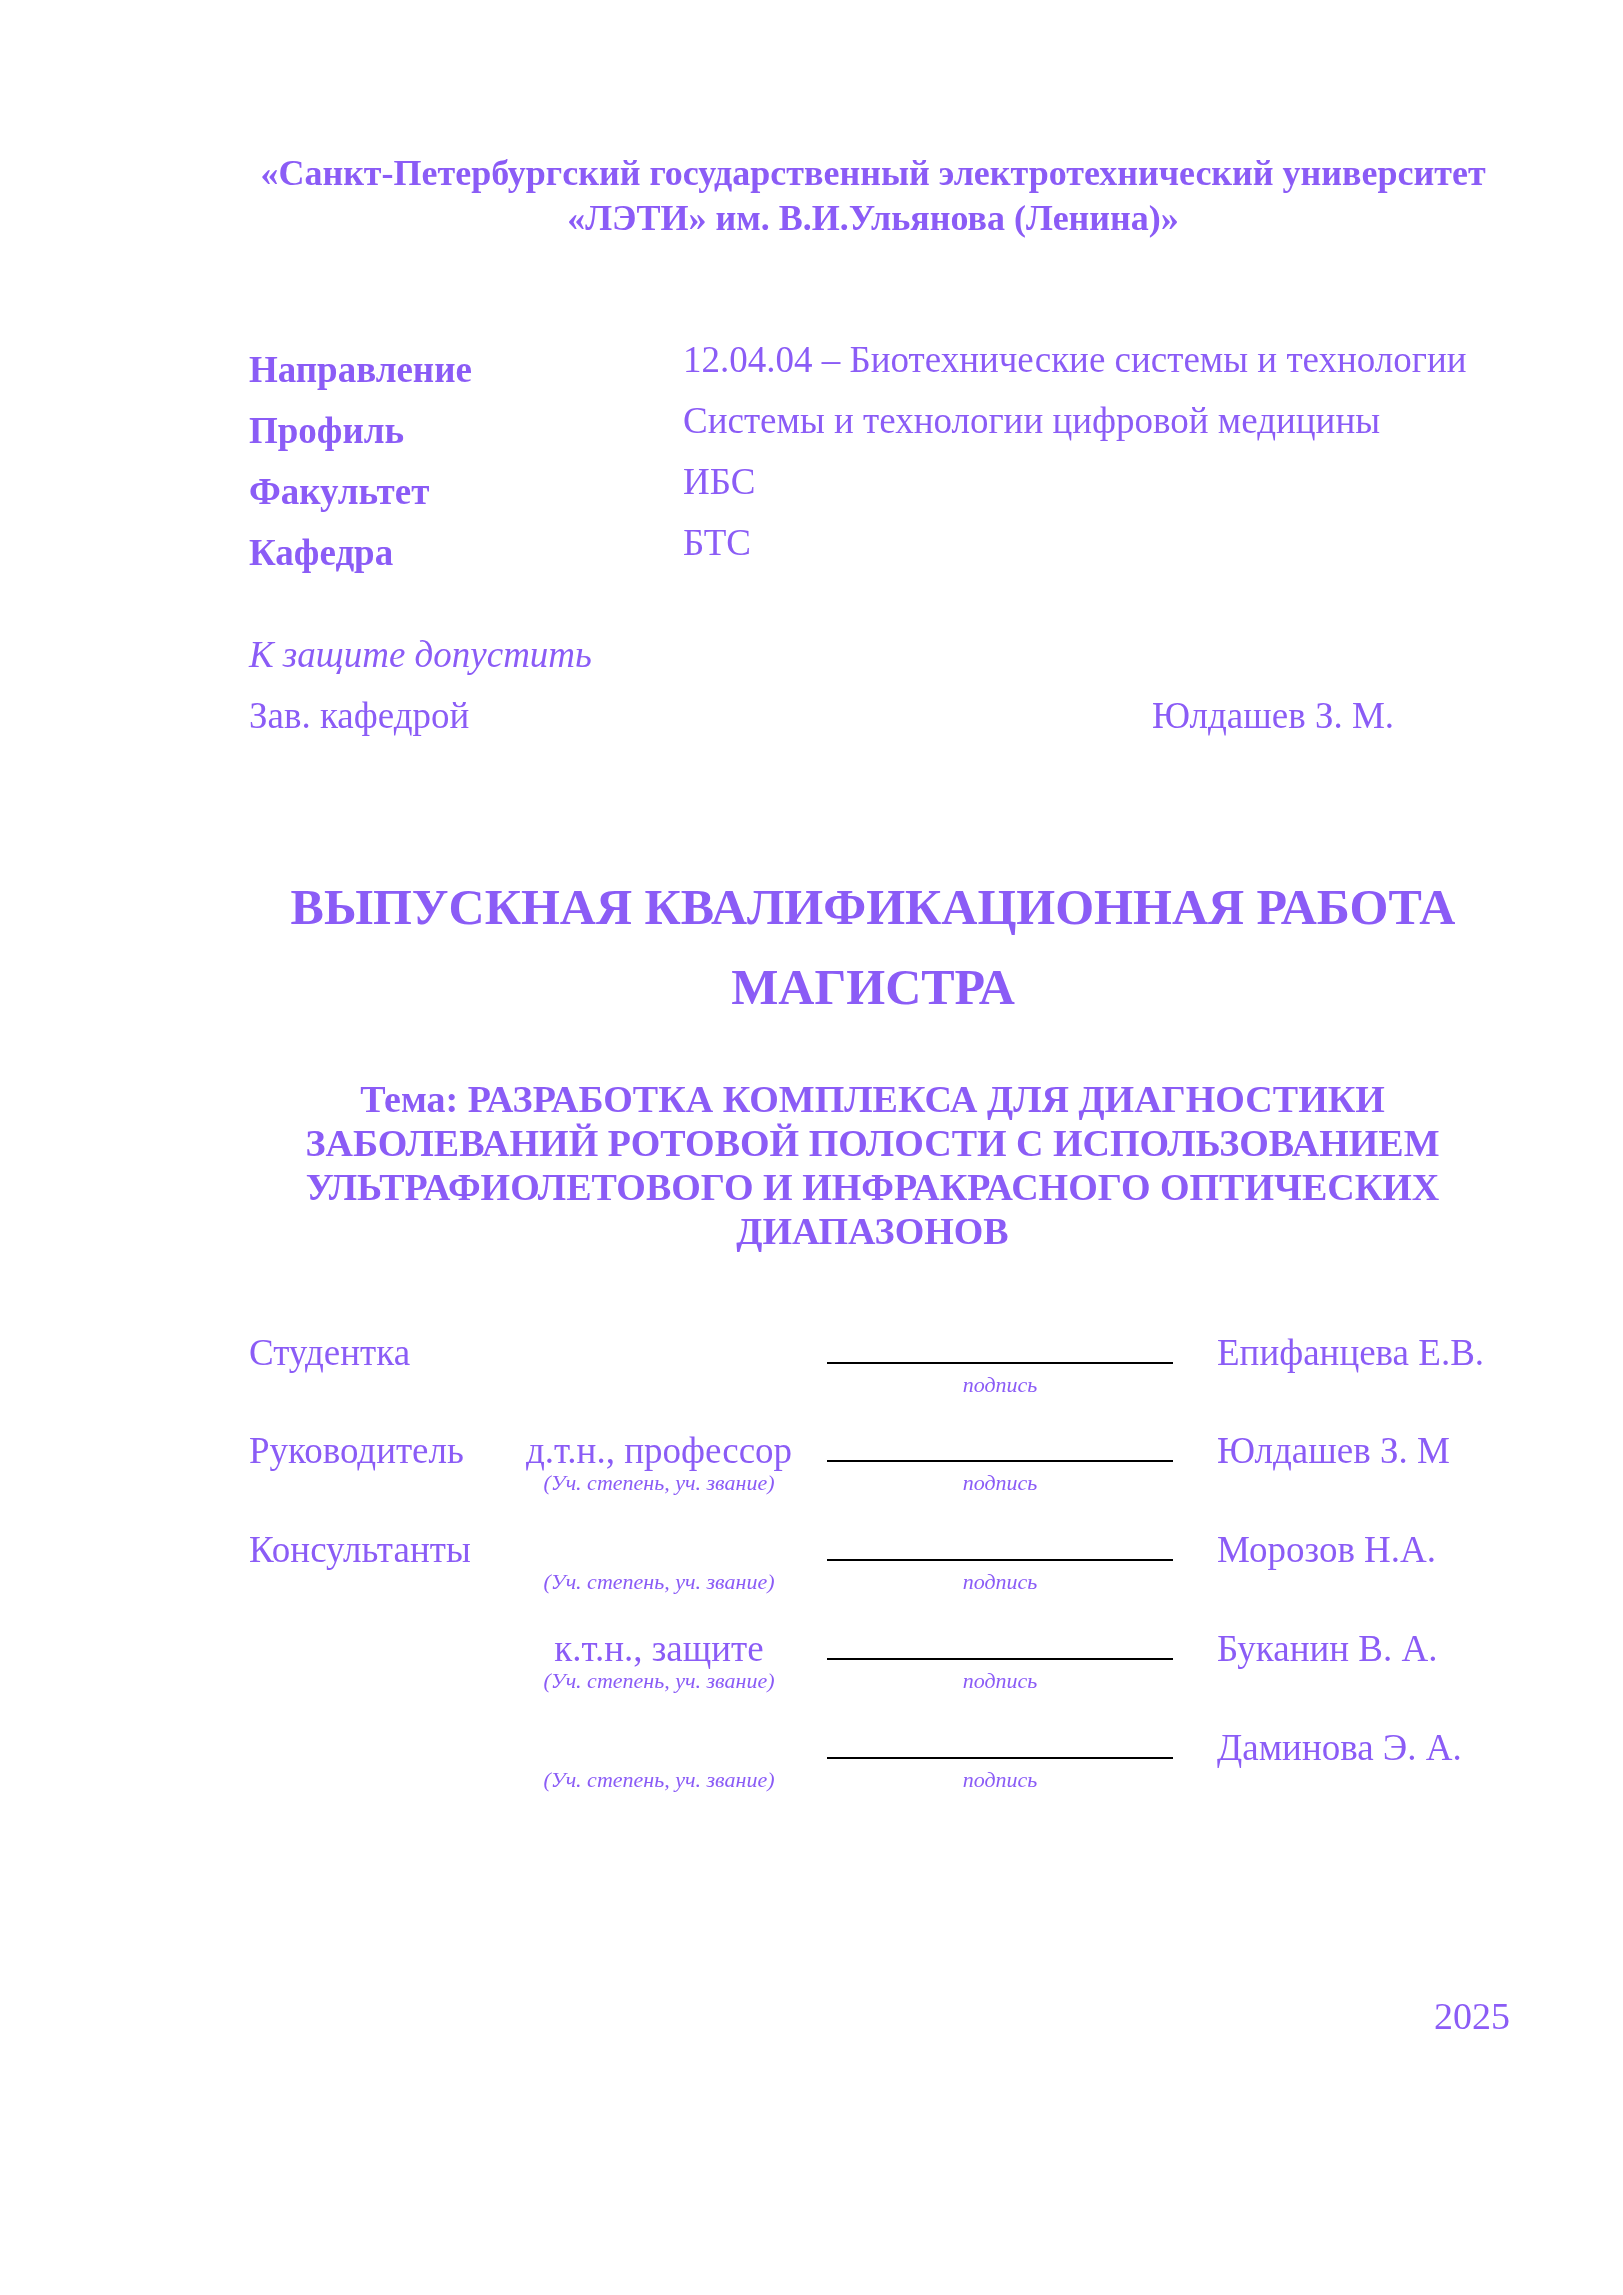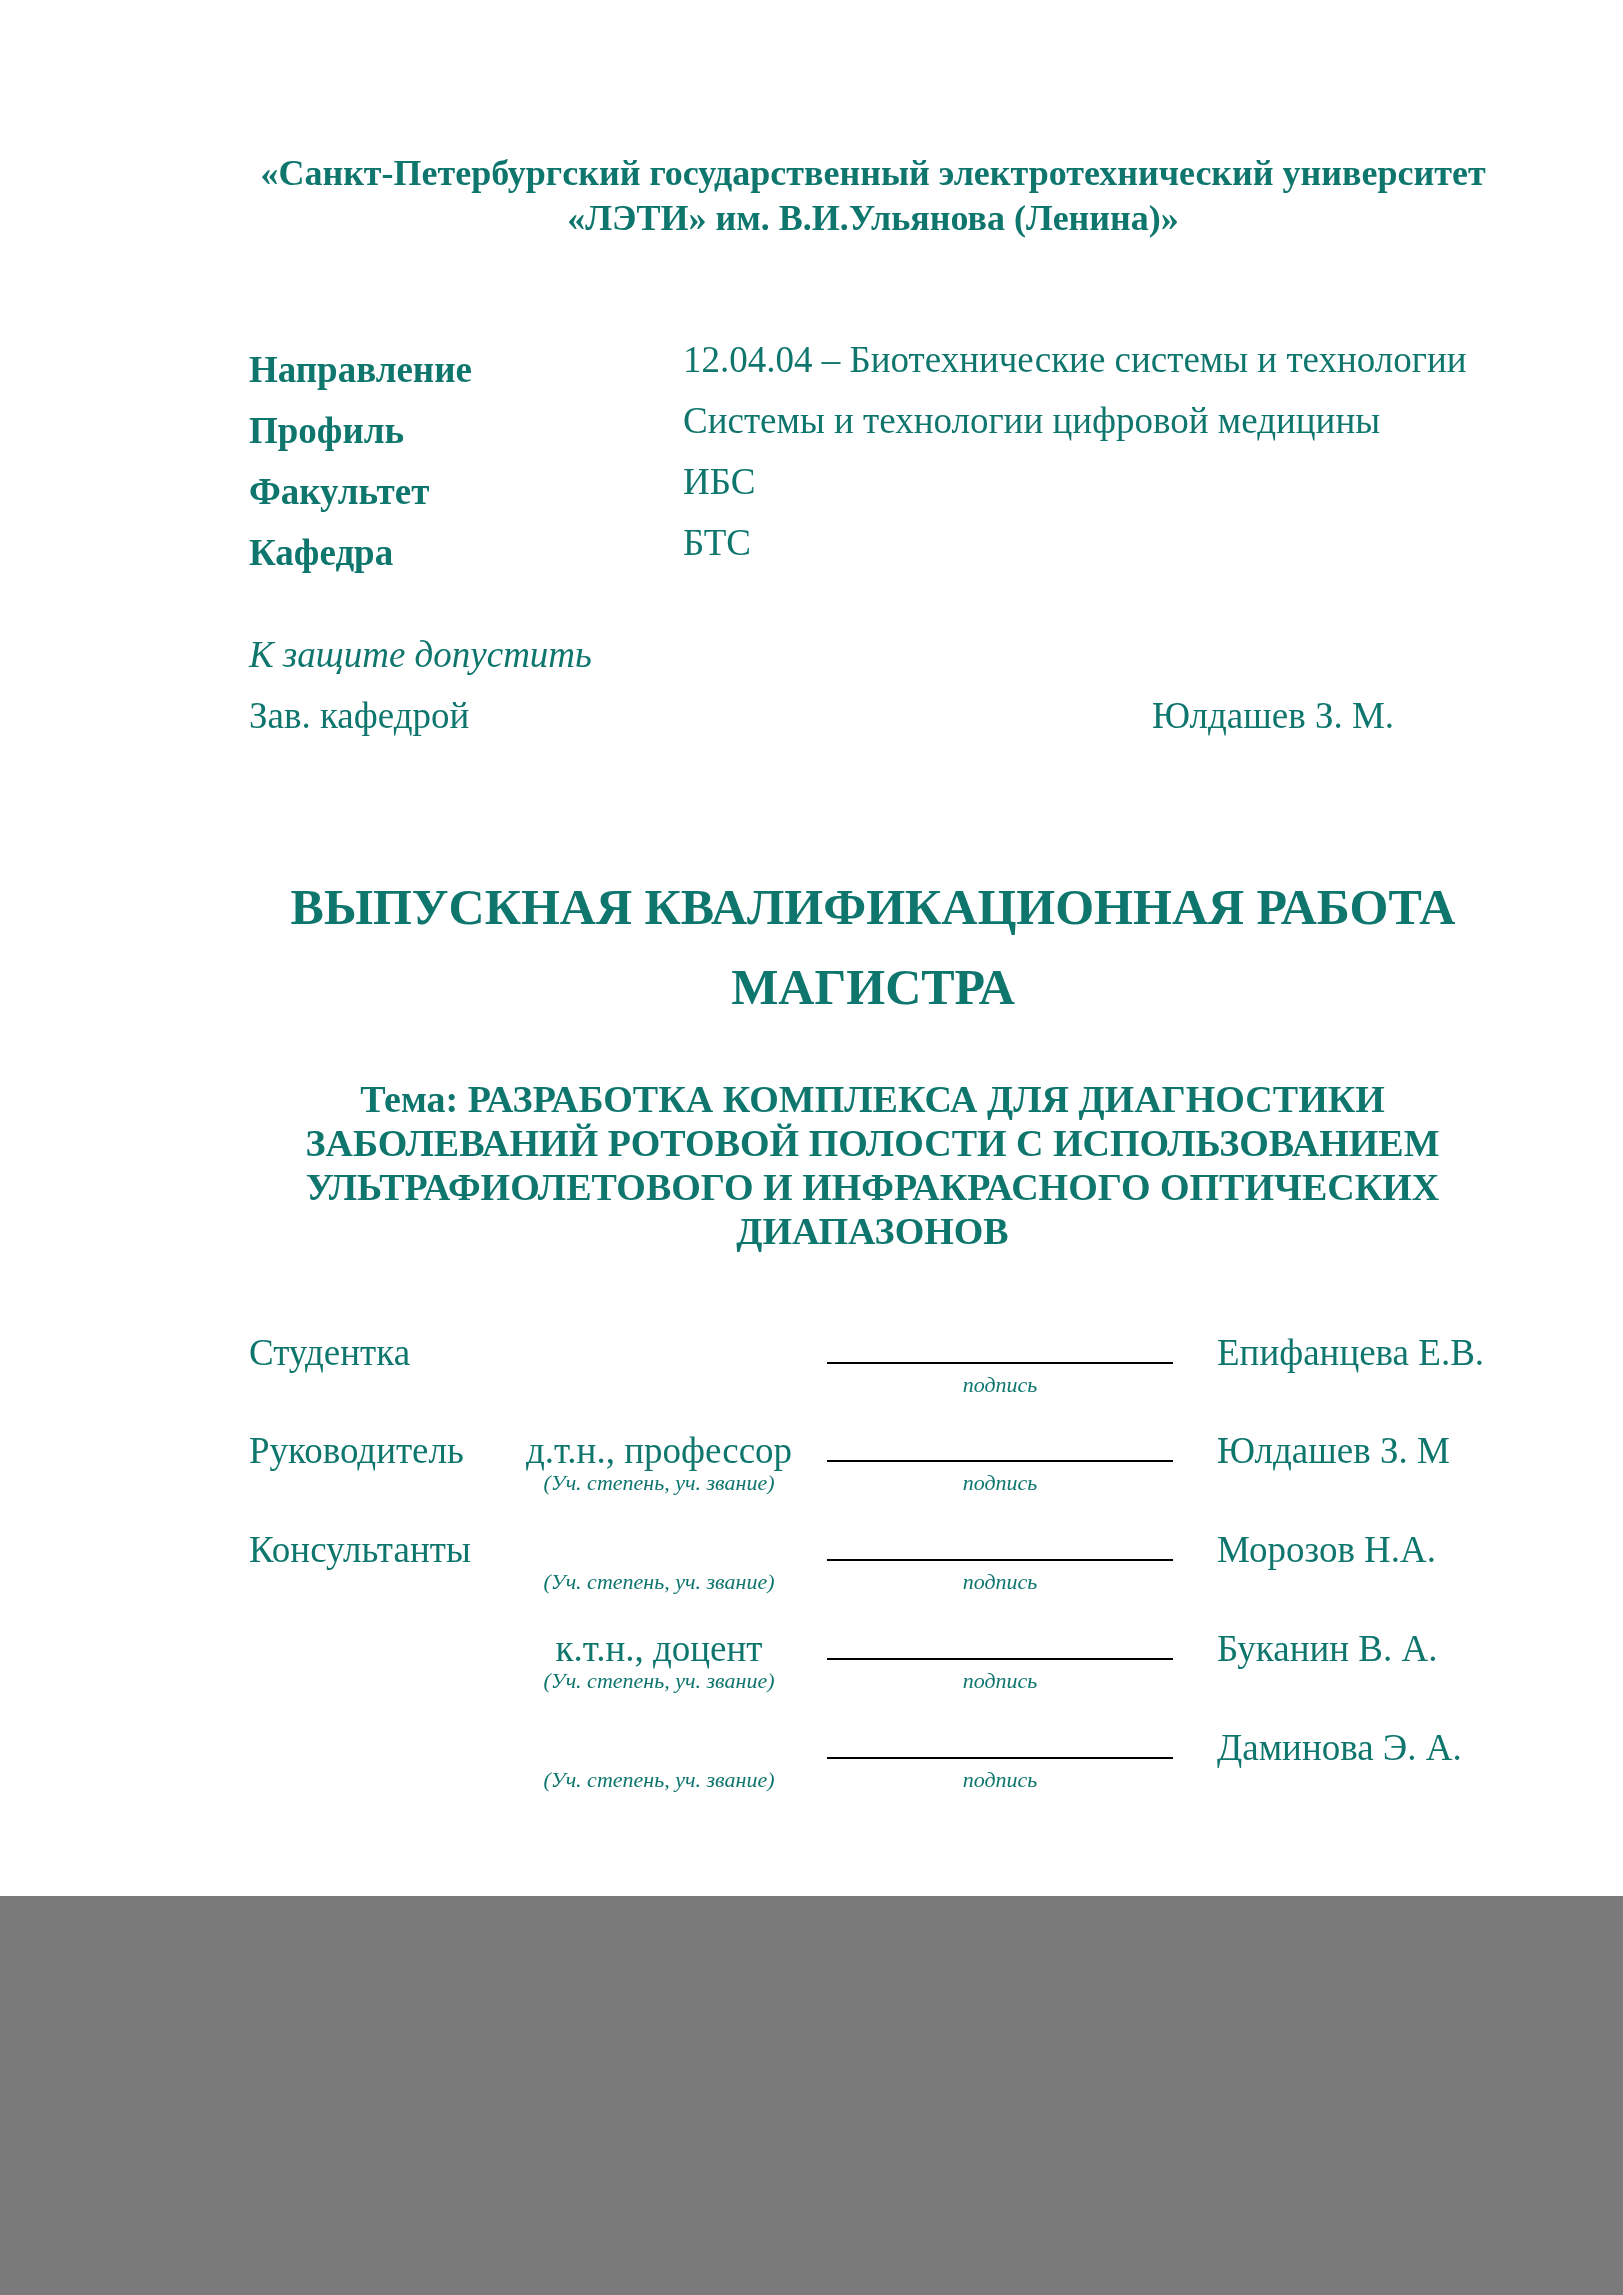--- a/index.html
+++ b/index.html
@@ -1,21 +1,21 @@
 <!DOCTYPE html>
 <html style="font-size:12.6px"><head>
 <meta charset="utf-8">
 <style>
   html,body{margin:0;padding:0;background:#7a7a7a;}
   .page{
     position:relative;
-    width:1623px;height:1896px;
+    width:1623px;height:2295px;
     background:#ffffff;
     font-family:"Liberation Serif",serif;
-    color:#0f766e;
+    color:#8b5cf6;
     overflow:hidden;
   }
   
   .header{
     position:absolute;top:151px;left:236px;width:1274px;
     text-align:center;font-weight:bold;font-size:36px;line-height:45px;
   }
   
   .fields{position:absolute;top:338px;left:249px;width:1287px;}
   .field-row{display:flex;height:61px;align-items:flex-start;}
@@ -114,21 +114,21 @@
 
   <div class="sig-row" style="top:1528px;">
     <div class="sig-role">Консультанты</div>
     <div class="sig-degree-caption">(Уч. степень, уч. звание)</div>
     <div class="sig-line"></div>
     <div class="sig-sign-caption">подпись</div>
     <div class="sig-name">Морозов Н.А.</div>
   </div>
 
   <div class="sig-row" style="top:1627px;">
-    <div class="sig-degree">к.т.н., доцент</div>
+    <div class="sig-degree">к.т.н., защите</div>
     <div class="sig-degree-caption">(Уч. степень, уч. звание)</div>
     <div class="sig-line"></div>
     <div class="sig-sign-caption">подпись</div>
     <div class="sig-name">Буканин В. А.</div>
   </div>
 
   <div class="sig-row" style="top:1726px;">
     <div class="sig-degree-caption">(Уч. степень, уч. звание)</div>
     <div class="sig-line"></div>
     <div class="sig-sign-caption">подпись</div>

